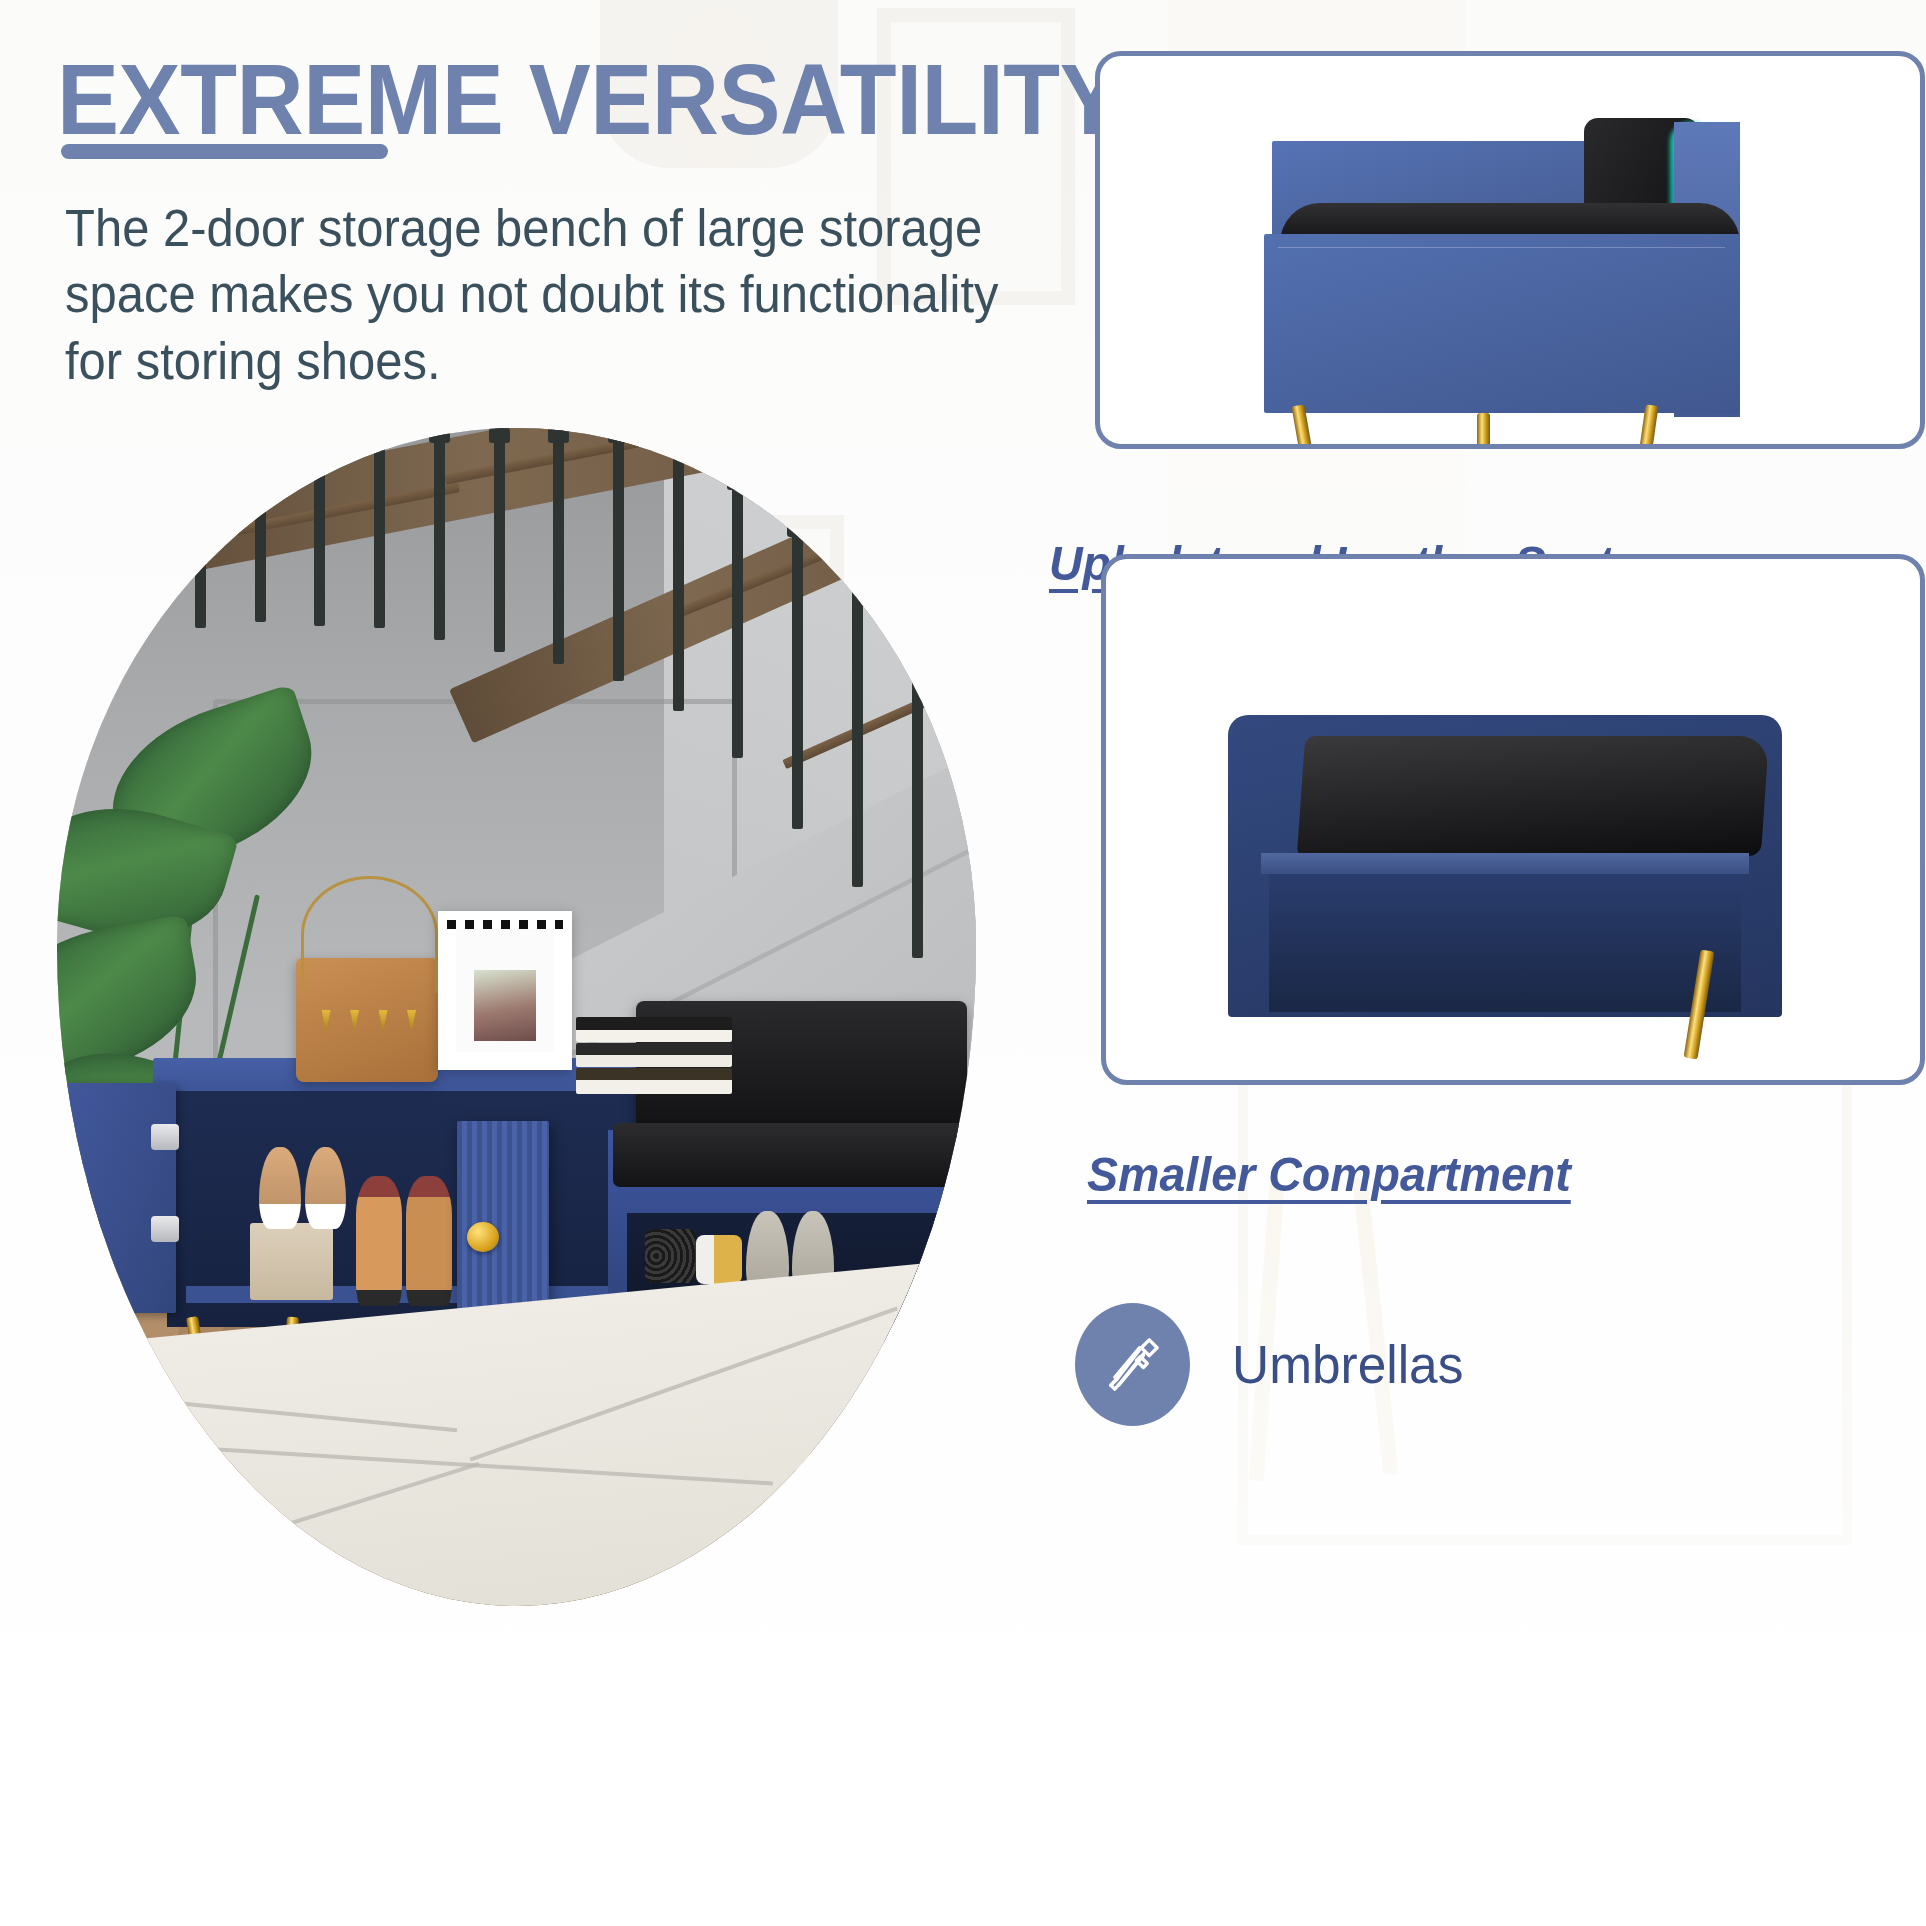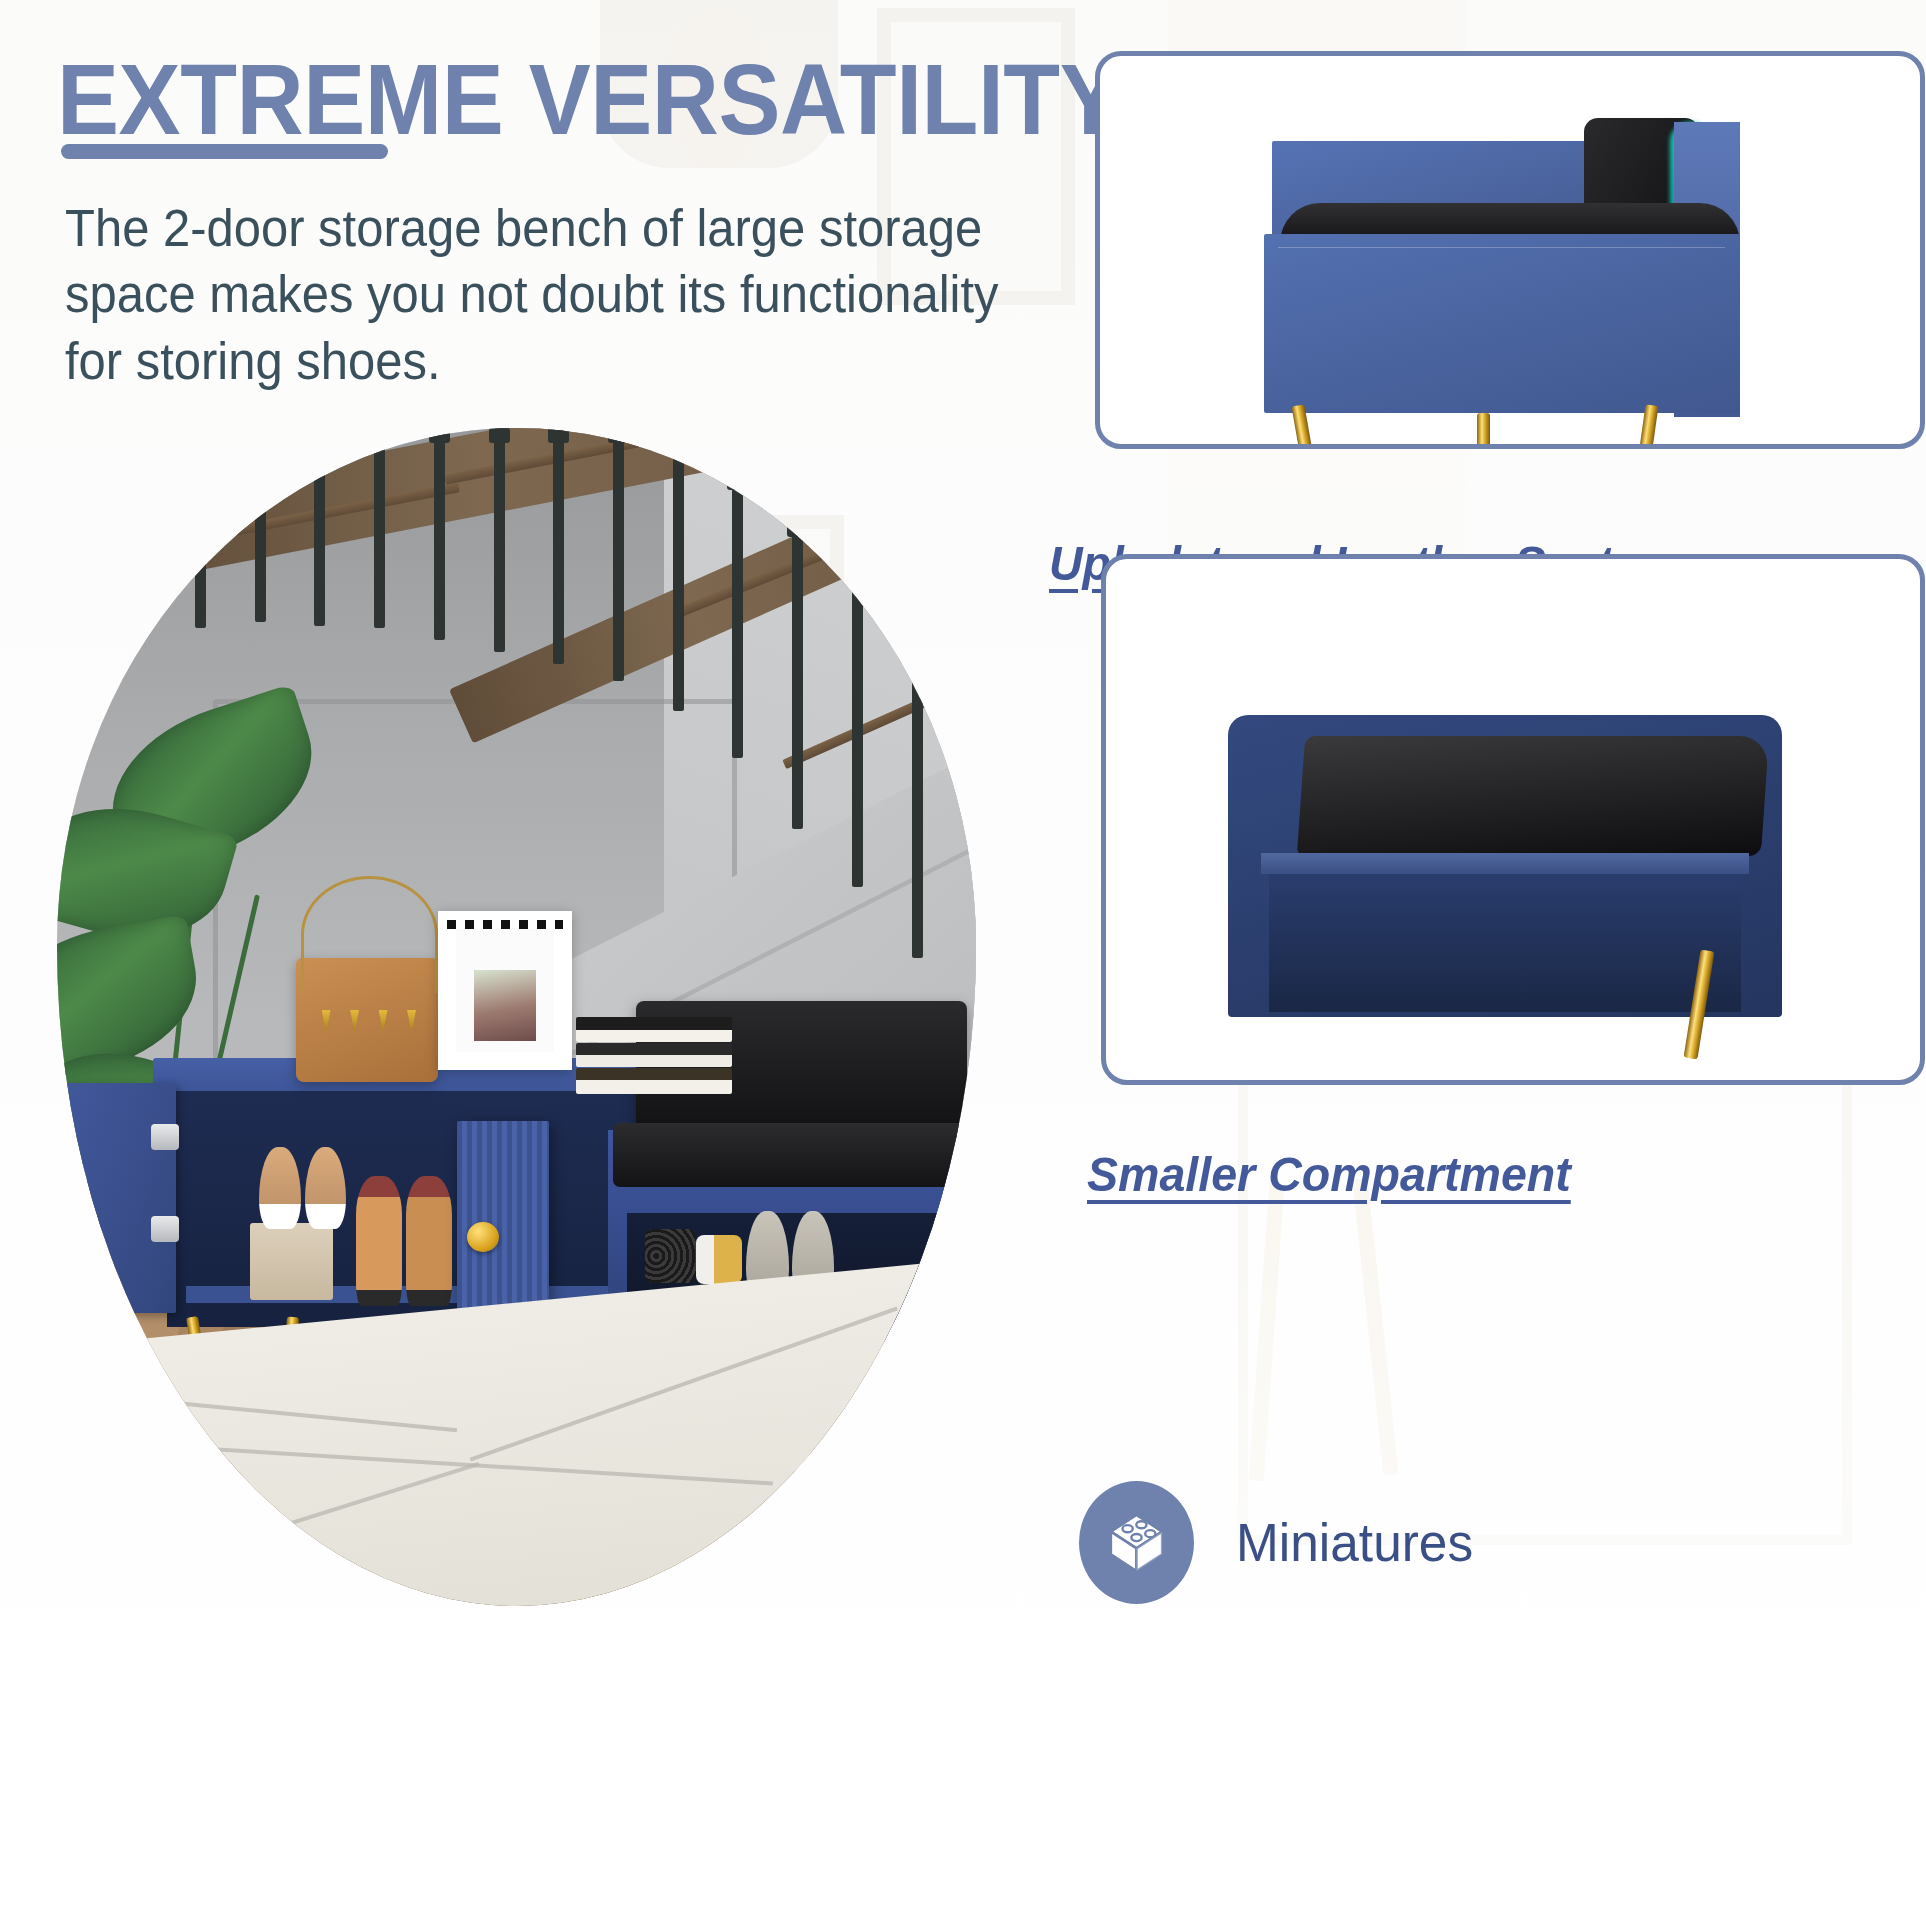--- a/index.html
+++ b/index.html
@@ -500,36 +500,30 @@
 
   <div class="inset" id="inset-bot">
     <div class="bb-frame"></div>
     <div class="bb-cavity"></div>
     <div class="bb-cushion"></div>
     <div class="bb-edge"></div>
     <div class="bb-leg" style="left:72%;top:75%;transform:rotate(9deg);"></div>
   </div>
   <div class="inset-caption" id="cap-bot">Smaller Compartment</div>
 
-
-  <div class="feature-row" id="feat-1">
+  <div class="feature-row" id="feat-0">
     <div class="feature-badge">
-      <svg width="71" height="71" viewBox="0 0 72 72">
-        <g fill="#ffffff" stroke="#6e82ad" stroke-width="2.6" stroke-linejoin="round">
-          <path d="M36 8 L62 25 L36 42 L10 25 Z"></path>
-          <path d="M10 25 L10 48 L36 65 L36 42 Z"></path>
-          <path d="M36 42 L36 65 L62 48 L62 25 Z"></path>
-        </g>
-        <g fill="none" stroke="#6e82ad" stroke-width="2.4">
-          <ellipse cx="27" cy="22" rx="5.2" ry="3.6"></ellipse>
-          <ellipse cx="41" cy="18" rx="5.2" ry="3.6"></ellipse>
-          <ellipse cx="36" cy="31" rx="5.2" ry="3.6"></ellipse>
-          <ellipse cx="50" cy="27" rx="5.2" ry="3.6"></ellipse>
-        </g>
-        <path d="M36 42 L36 65 L62 48 L62 25 Z" fill="#ffffff" opacity=".28"></path>
+      <svg width="69" height="69" viewBox="0 0 70 70" fill="none" stroke="#ffffff" stroke-width="3.4" stroke-linejoin="round" stroke-linecap="round">
+        <path d="M52 10 L60 18 L52 26 L44 18 Z"></path>
+        <path d="M47 23 L24 52 L17 60 L13 56 L20 49 L43 19"></path>
+        <path d="M42 18 L17 48"></path>
+        <path d="M46 26 L21 56"></path>
+        <path d="M20 49 L13 56"></path>
+        <path d="M43 27 L50 34 L46 38 L39 31 Z"></path>
       </svg>
     </div>
-    <div class="feature-label">Miniatures</div>
+    <div class="feature-label">Umbrellas</div>
   </div>
 
 
+
 </div>
 
 
 </body></html>

